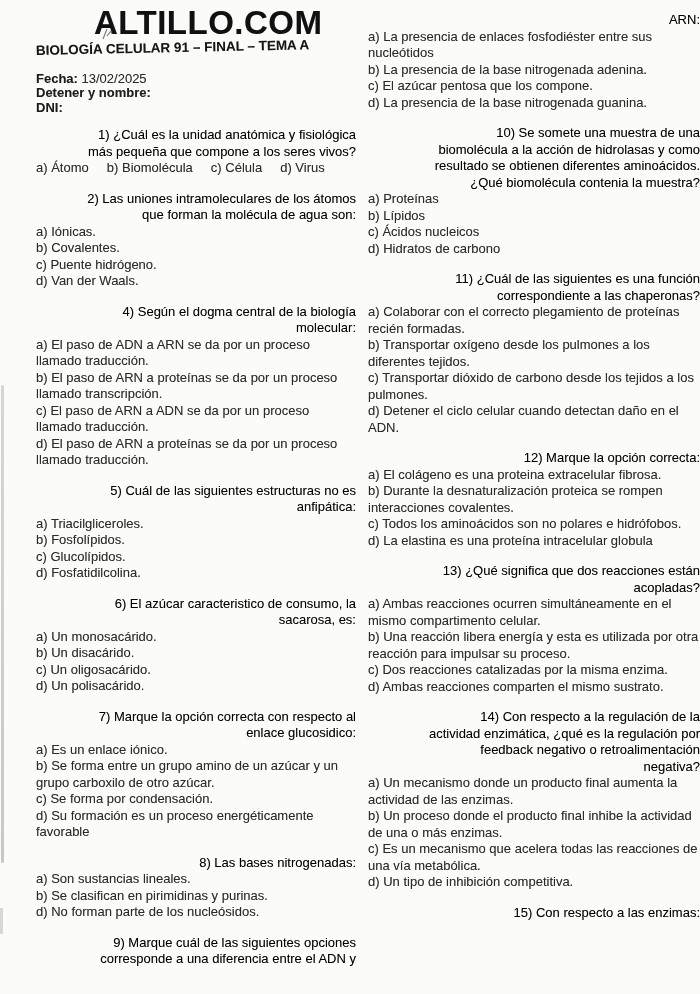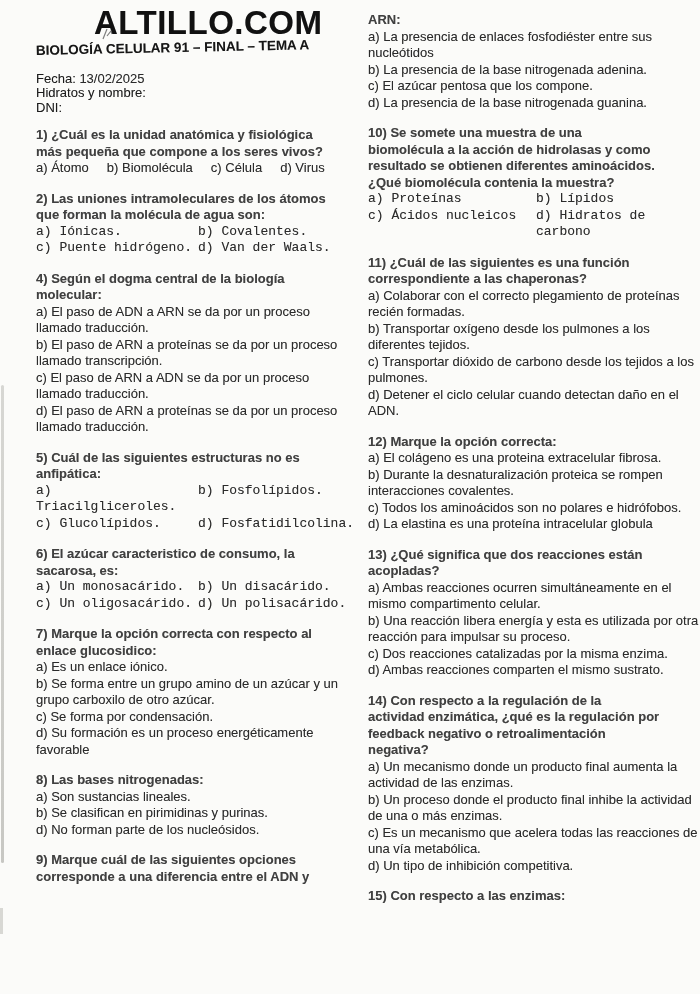--- a/index.html
+++ b/index.html
@@ -37,36 +37,36 @@
     font-size: 13.5px;
     font-weight: bold;
     color: #161616;
     margin: 3px 0 12px 0;
     transform: rotate(-1.2deg);
     transform-origin: left bottom;
     width: fit-content;
   }
   .meta { margin: 0 0 12px 0; }
   .meta p { margin: 0; line-height: 14.5px; font-size: 13px; }
-  .meta .lbl { font-weight: normal; color: #1c1c1c; }
+  .meta .lbl { font-weight: bold; color: #1c1c1c; }
 
   .q { margin: 0 0 14px 0; }
   .qh {
-    font-weight: bold;
-    color: #404040;
+    font-weight: normal;
+    color: #000000;
     margin: 0;
     white-space: pre-line;
+    text-align: right;
   }
   .opt { margin: 0; display: block; }
   .opts-inline { margin: 0; white-space: pre-wrap; }
   .opts-grid {
     display: grid;
-    grid-template-columns: 1fr 1fr;
+    grid-template-columns: 1fr;
     column-gap: 4px;
-    font-family: Liberation Mono, monospace;
   }
 
   .scan-edge {
     position: absolute;
     left: 1px; top: 385px;
     width: 3px; height: 478px;
     background: linear-gradient(#b9b9b4, #9d9d97);
     opacity: 0.55;
     border-radius: 2px;
   }
@@ -93,21 +93,21 @@
     <path d="M3 13 L7 3 M7 10 l4 -5 l1 3" stroke="#555" stroke-width="1.2" fill="none"></path>
   </svg>
 
   <div class="col col-left">
 
     <h1 class="site-title">ALTILLO.COM</h1>
     <h2 class="exam-title">BIOLOGÍA CELULAR 91 – FINAL – TEMA A</h2>
 
     <div class="meta">
       <p><span class="lbl">Fecha:</span> <span>13/02/2025</span></p>
-      <p><span class="lbl">Hidratos y nombre:</span></p>
+      <p><span class="lbl">Detener y nombre:</span></p>
       <p><span class="lbl">DNI:</span></p>
     </div>
 
     <section class="q">
       <p class="qh">1) ¿Cuál es la unidad anatómica y fisiológica
 más pequeña que compone a los seres vivos?</p>
       <p class="opts-inline">a) Átomo     b) Biomolécula     c) Célula     d) Virus</p>
     </section>
 
     <section class="q">

